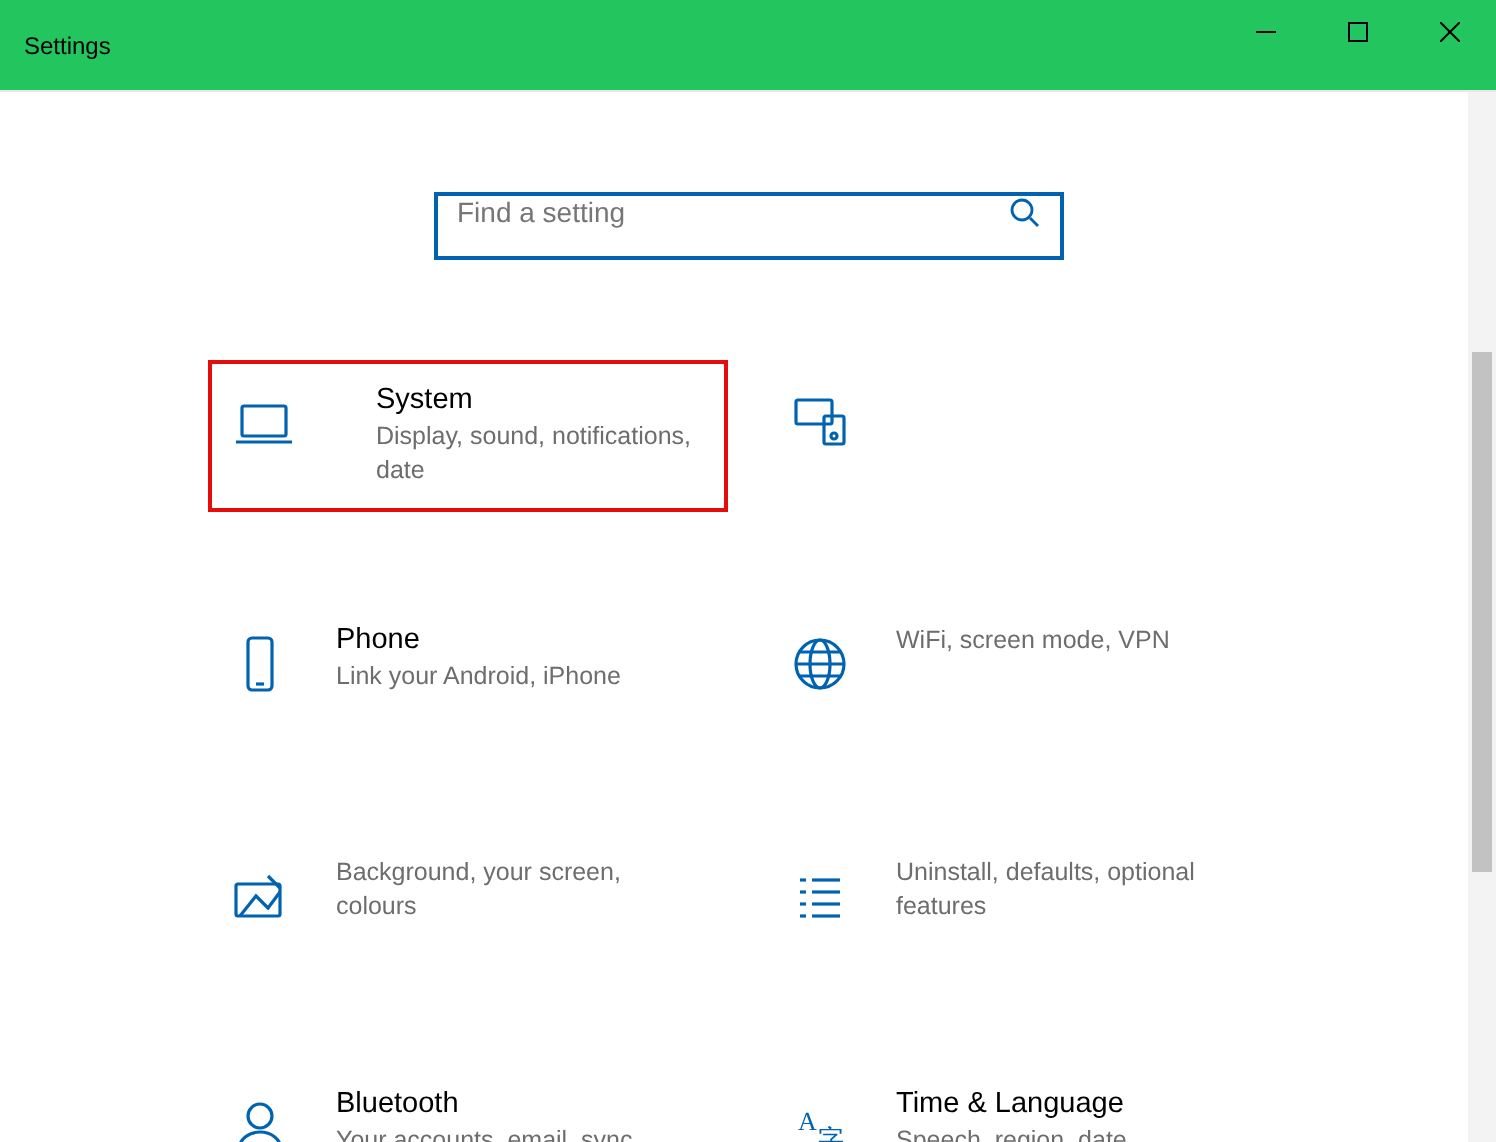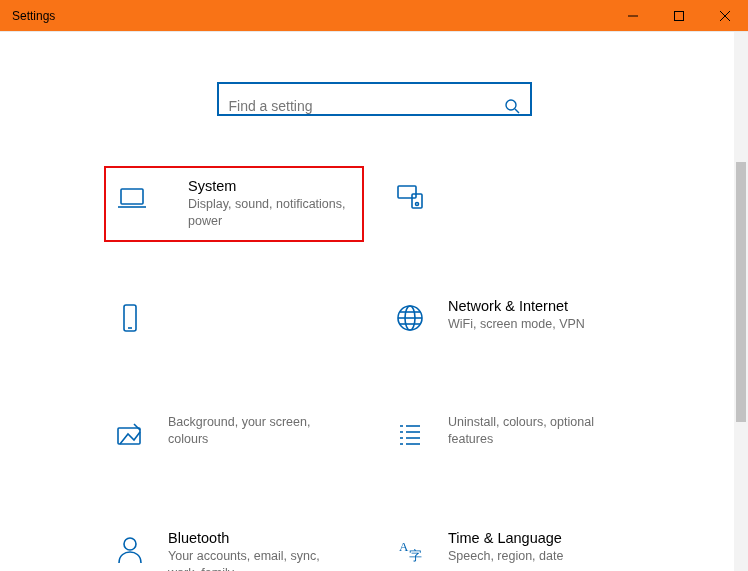--- a/index.html
+++ b/index.html
@@ -7,22 +7,22 @@
     font-family: "Segoe UI", -apple-system, sans-serif;
     font-size: 14px;
     color: #000;
     background: #fff;
     width: 748px;
     height: 571px;
     overflow: hidden;
     position: relative;
   }
   .titlebar {
-    height: 32px;
-    background: #f97316;
+    height: 46px;
+    background: #22c55e;
     display: flex;
     align-items: center;
     justify-content: space-between;
     border-bottom: 1px solid #e8e8e8;
   }
   .titlebar-left {
     padding-left: 12px;
     font-size: 12px;
   }
   .titlebar-right {
@@ -47,21 +47,21 @@
     display: flex;
     justify-content: center;
     padding-top: 50px;
     padding-bottom: 20px;
   }
   .search-box {
     width: 315px;
     height: 34px;
     border: 2px solid #0063B1;
     display: flex;
-    align-items: flex-end;
+    align-items: flex-start;
     padding: 0 10px;
     position: relative;
   }
   .search-box input {
     flex: 1;
     border: none;
     outline: none;
     font-size: 14px;
     color: #000;
     background: transparent;
@@ -174,55 +174,58 @@
 
     <div class="tile highlight">
       <div class="tile-icon">
         <svg viewBox="0 0 32 32">
             <rect x="5" y="7" width="22" height="15" rx="1"></rect>
             <line x1="2" y1="25" x2="30" y2="25"></line>
           </svg>
       </div>
       <div class="tile-text">
         <div class="tile-title">System</div>
-        <div class="tile-desc">Display, sound, notifications, power</div>
+        <div class="tile-desc">Display, sound, notifications, date</div>
       </div>
     </div>
 
     <div class="tile">
       <div class="tile-icon">
         <svg viewBox="0 0 32 32">
             <rect x="4" y="6" width="18" height="12" rx="1"></rect>
             <rect x="18" y="14" width="10" height="14" rx="1"></rect>
             <circle cx="23" cy="24" r="1.5"></circle>
           </svg>
       </div>
     </div>
 
     <div class="tile">
       <div class="tile-icon">
         <svg viewBox="0 0 32 32">
             <rect x="10" y="3" width="12" height="26" rx="2"></rect>
             <line x1="14" y1="26" x2="18" y2="26"></line>
           </svg>
+      </div>
+      <div class="tile-text">
+        <div class="tile-title">Phone</div>
+        <div class="tile-desc">Link your Android, iPhone</div>
       </div>
     </div>
 
     <div class="tile">
       <div class="tile-icon">
         <svg viewBox="0 0 32 32">
             <circle cx="16" cy="16" r="12"></circle>
             <ellipse cx="16" cy="16" rx="5" ry="12"></ellipse>
             <line x1="4" y1="16" x2="28" y2="16"></line>
             <line x1="6" y1="10" x2="26" y2="10"></line>
             <line x1="6" y1="22" x2="26" y2="22"></line>
           </svg>
       </div>
       <div class="tile-text">
-        <div class="tile-title">Network &amp; Internet</div>
         <div class="tile-desc">WiFi, screen mode, VPN</div>
       </div>
     </div>
 
     <div class="tile">
       <div class="tile-icon">
         <svg viewBox="0 0 32 32">
             <rect x="4" y="10" width="22" height="16" rx="1"></rect>
             <path d="M6 26 L14 16 L20 22 L26 14"></path>
             <line x1="20" y1="6" x2="26" y2="12"></line>
@@ -240,21 +243,21 @@
             <line x1="12" y1="8" x2="26" y2="8"></line>
             <line x1="6" y1="14" x2="9" y2="14"></line>
             <line x1="12" y1="14" x2="26" y2="14"></line>
             <line x1="6" y1="20" x2="9" y2="20"></line>
             <line x1="12" y1="20" x2="26" y2="20"></line>
             <line x1="6" y1="26" x2="9" y2="26"></line>
             <line x1="12" y1="26" x2="26" y2="26"></line>
           </svg>
       </div>
       <div class="tile-text">
-        <div class="tile-desc">Uninstall, colours, optional features</div>
+        <div class="tile-desc">Uninstall, defaults, optional features</div>
       </div>
     </div>
 
     <div class="tile">
       <div class="tile-icon">
         <svg viewBox="0 0 32 32">
             <circle cx="16" cy="10" r="6"></circle>
             <path d="M5 29 C5 21 11 18 16 18 C21 18 27 21 27 29"></path>
           </svg>
       </div>

